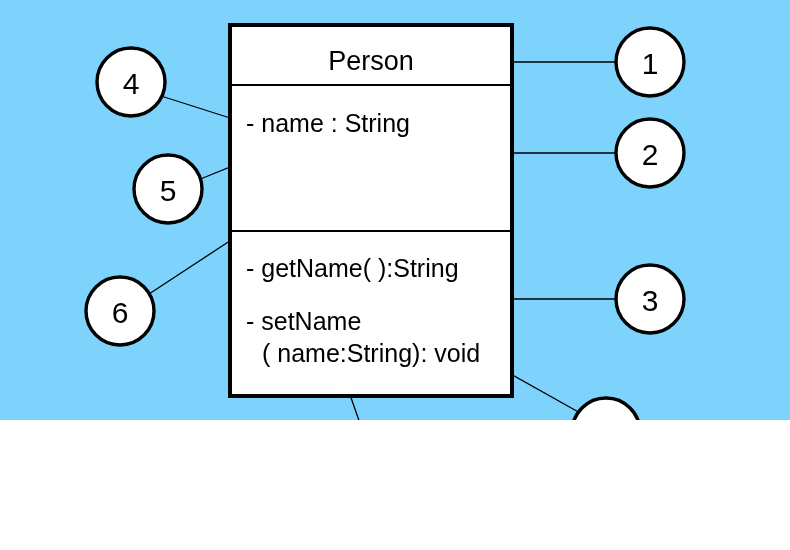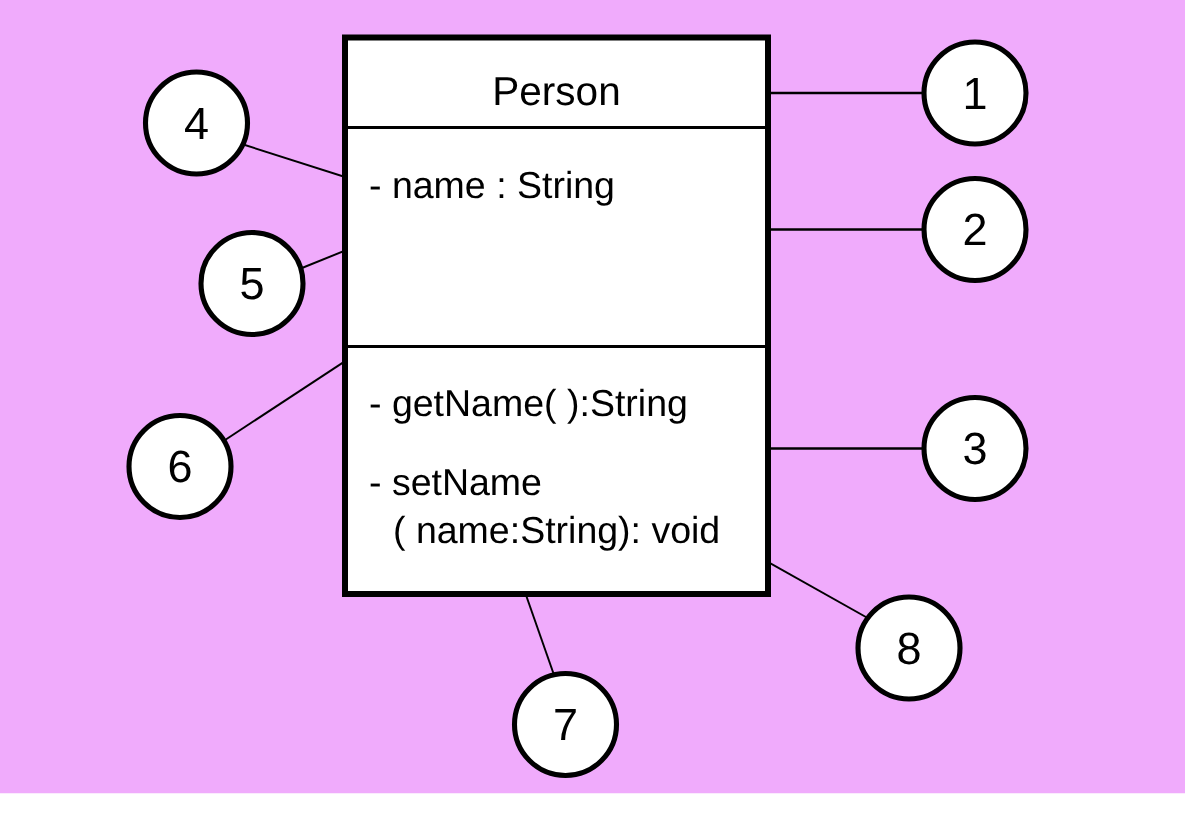--- a/index.html
+++ b/index.html
@@ -4,22 +4,22 @@
 <title>UML Class Diagram</title>
 <style>
   html, body {
     margin: 0;
     padding: 0;
     background: #ffffff;
   }
   #canvas {
     position: relative;
     width: 790px;
-    height: 529px;
-    background: #f0abfc;
+    height: 420px;
+    background: #7dd3fc;
     overflow: hidden;
     font-family: "Liberation Sans", sans-serif;
   }
   #diagram-svg {
     position: absolute;
     top: 0;
     left: 0;
     width: 790px;
     height: 550px;
   }

